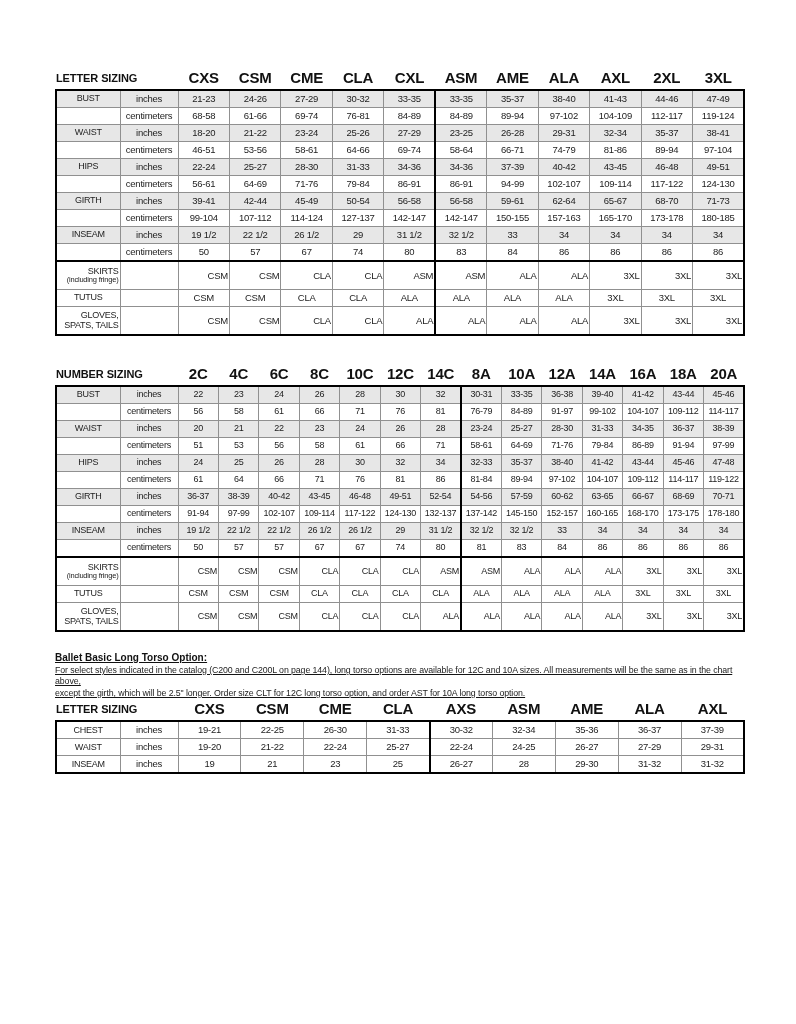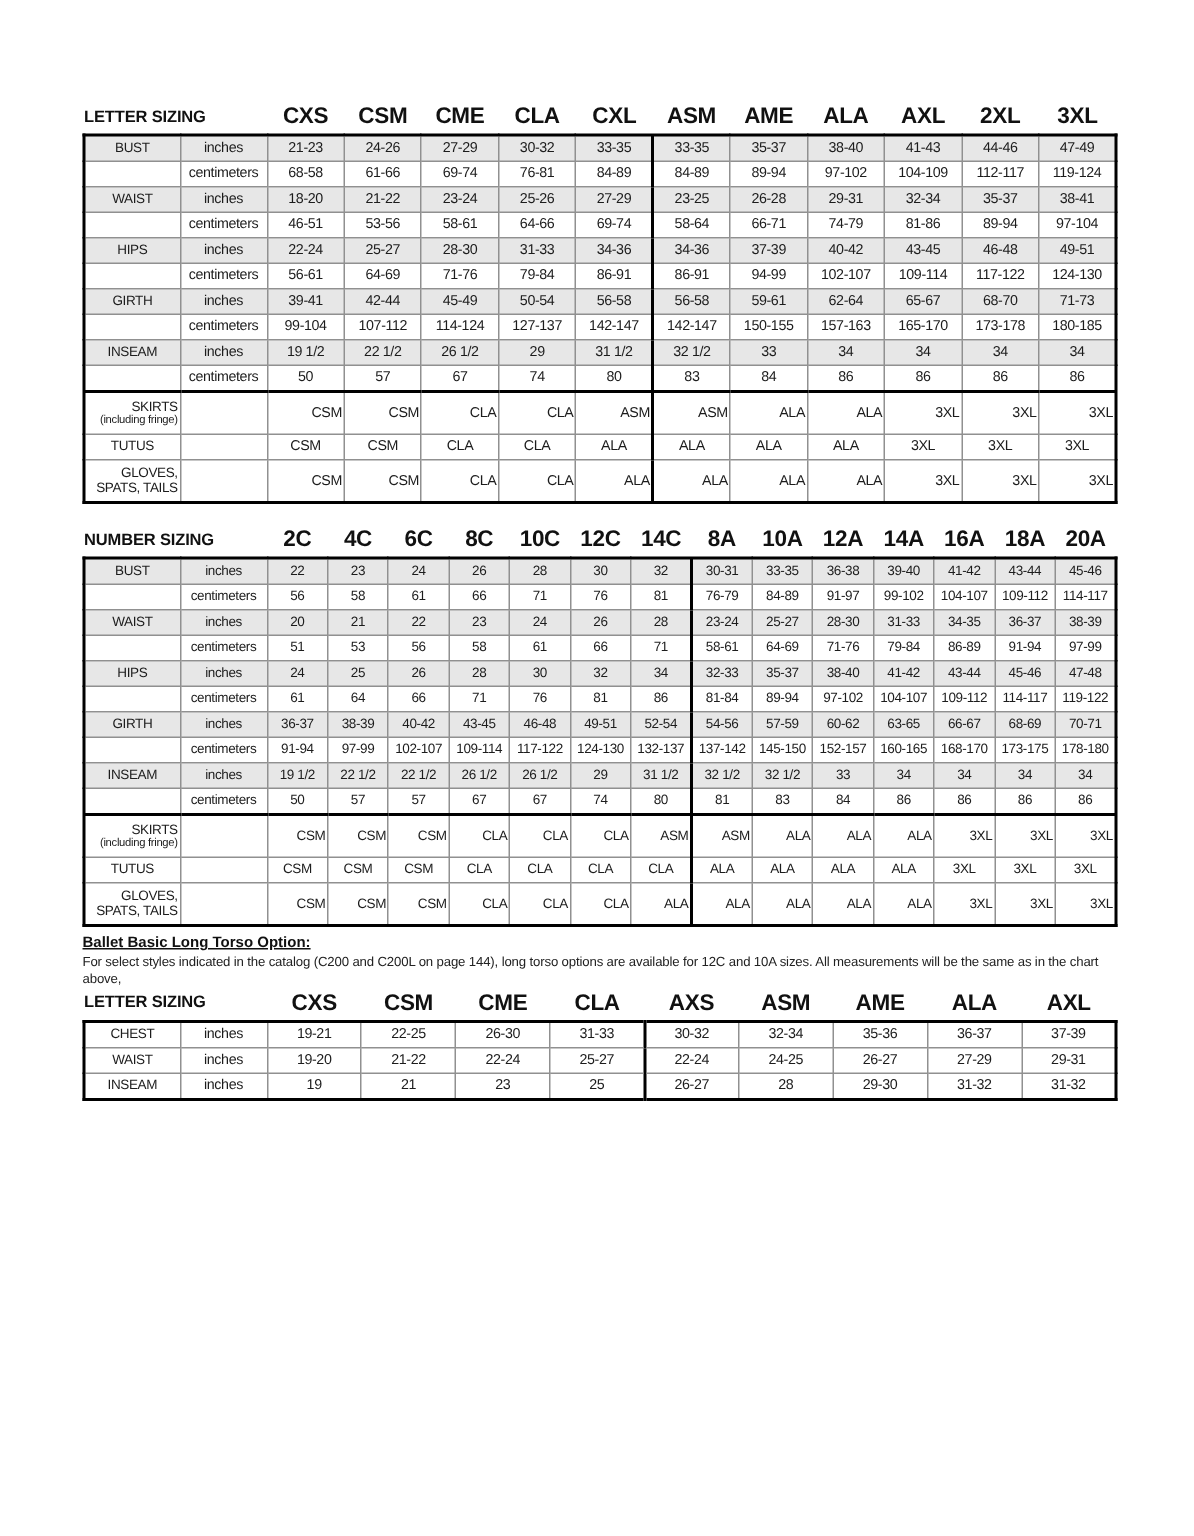--- a/index.html
+++ b/index.html
@@ -4,36 +4,36 @@
 <style>
   html,body{margin:0;padding:0;background:#fff;}
   body{width:796px;height:1024px;font-family:"Liberation Sans",sans-serif;color:#141414;
        -webkit-font-smoothing:antialiased;}
   .page{padding:68px 51px 0 55px;box-sizing:border-box;}
   h1.title{font-size:16px;font-weight:bold;margin:0 0 5px 0;letter-spacing:-0.2px;color:#1a1a1a;}
   h2.subtitle{font-size:15px;font-weight:bold;margin:15px 0 3px 0;letter-spacing:-0.2px;color:#1a1a1a;}
   h2.subtitle .paren{font-size:12.5px;font-weight:normal;letter-spacing:-0.1px;}
 
   table.size-table{border-collapse:collapse;width:690px;table-layout:fixed;}
-  table.size-table.mt{margin-top:14px;}
+  table.size-table.mt{margin-top:28px;}
   .size-table th{font-size:15px;font-weight:bold;border:none;text-align:center;
                  padding:1px 0 3px 0;letter-spacing:-0.2px;background:#fff;color:#111;}
   .size-table th.corner{text-align:left;font-size:11px;letter-spacing:-0.1px;}
   .size-table tbody{border:2px solid #000;}
   .size-table td{border:1px solid #909090;text-align:center;font-size:9.5px;height:16px;
                  padding:0 1px;letter-spacing:-0.25px;line-height:1.05;background:#fff;color:#1c1c1c;}
   .t-number td{font-size:9px;}
   .size-table tr.shade td{background:#e7e7e7;}
   .size-table td.divL{border-left:2px solid #000;}
   .size-table tr.thick-top td{border-top:2px solid #000;}
   .size-table td.label-cell{font-size:9px;}
   .size-table td .sub{font-size:7.5px;letter-spacing:-0.2px;}
   .size-table tr.tall td{height:27px;text-align:right;}
 
-  .note{margin-top:5px;width:690px;}
+  .note{margin-top:20px;width:690px;text-decoration:underline;}
   .note-heading{font-size:10px;font-weight:bold;text-decoration:underline;margin:0 0 2px 0;color:#111;}
   .note-text{font-size:8.8px;line-height:1.3;color:#222;letter-spacing:-0.1px;}
 </style>
 </head>
 <body>
 
 <div class="page">
 
 
   <table class="size-table t-letter">
@@ -573,20 +573,21 @@
           <td>3XL</td>
           <td>3XL</td>
           <td>3XL</td>
         </tr>
       </tbody>
     </table>
 
   <div class="note">
     <div class="note-heading">Ballet Basic Long Torso Option:</div>
     <div class="note-text">For select styles indicated in the catalog (C200 and C200L on page 144), long torso options are available for 12C and 10A sizes. All measurements will be the same as in the chart above,</div>
+    <div class="note-text">except the girth, which will be 2.5" longer. Order size CLT for 12C long torso option, and order AST for 10A long torso option.</div>
   </div>
 
 
   <table class="size-table t-adidas">
       <colgroup>
         <col style="width: 64px;">
         <col style="width: 58px;">
         <col>
         <col>
         <col>

